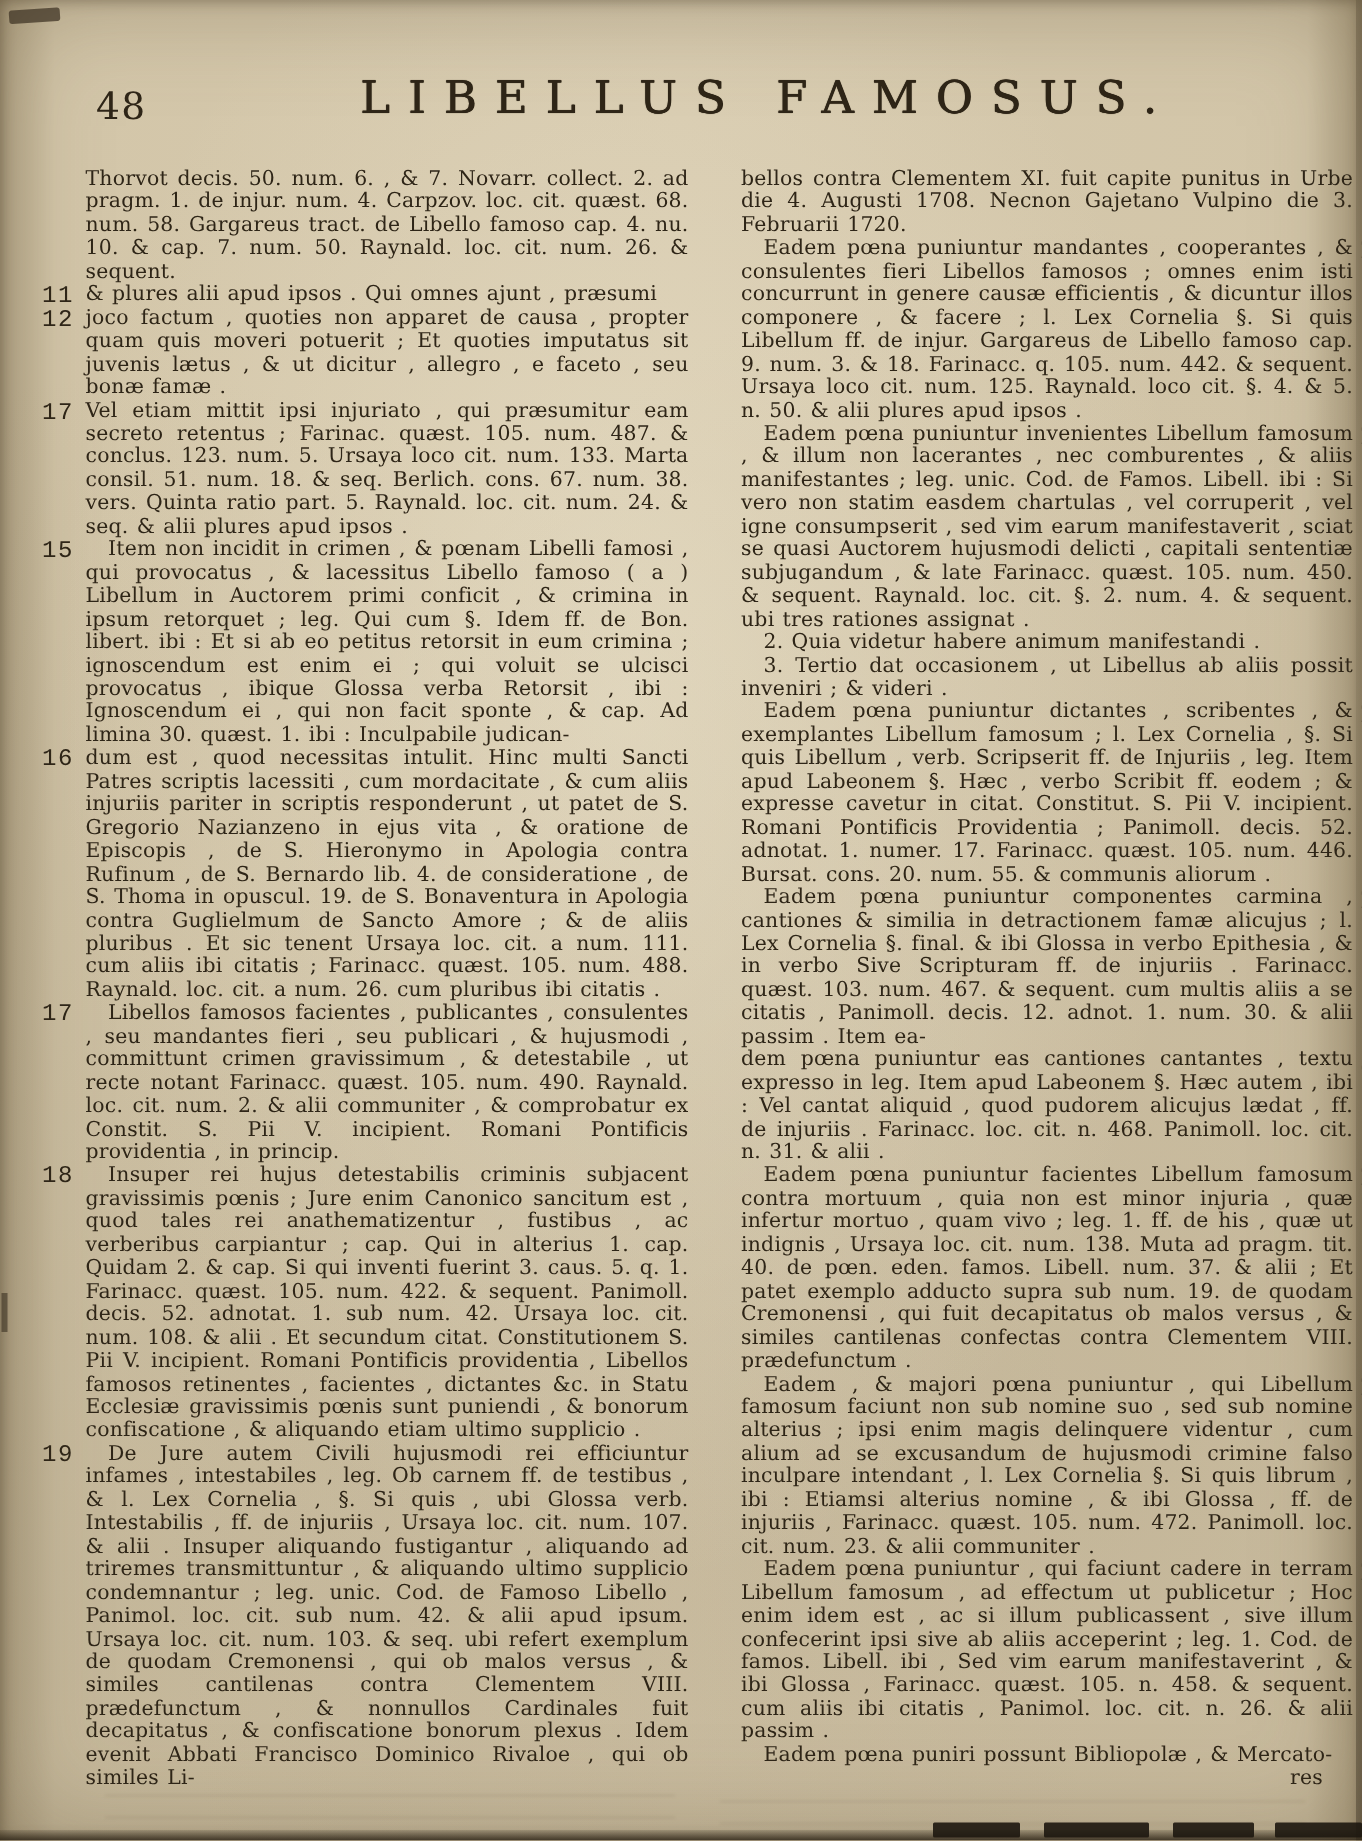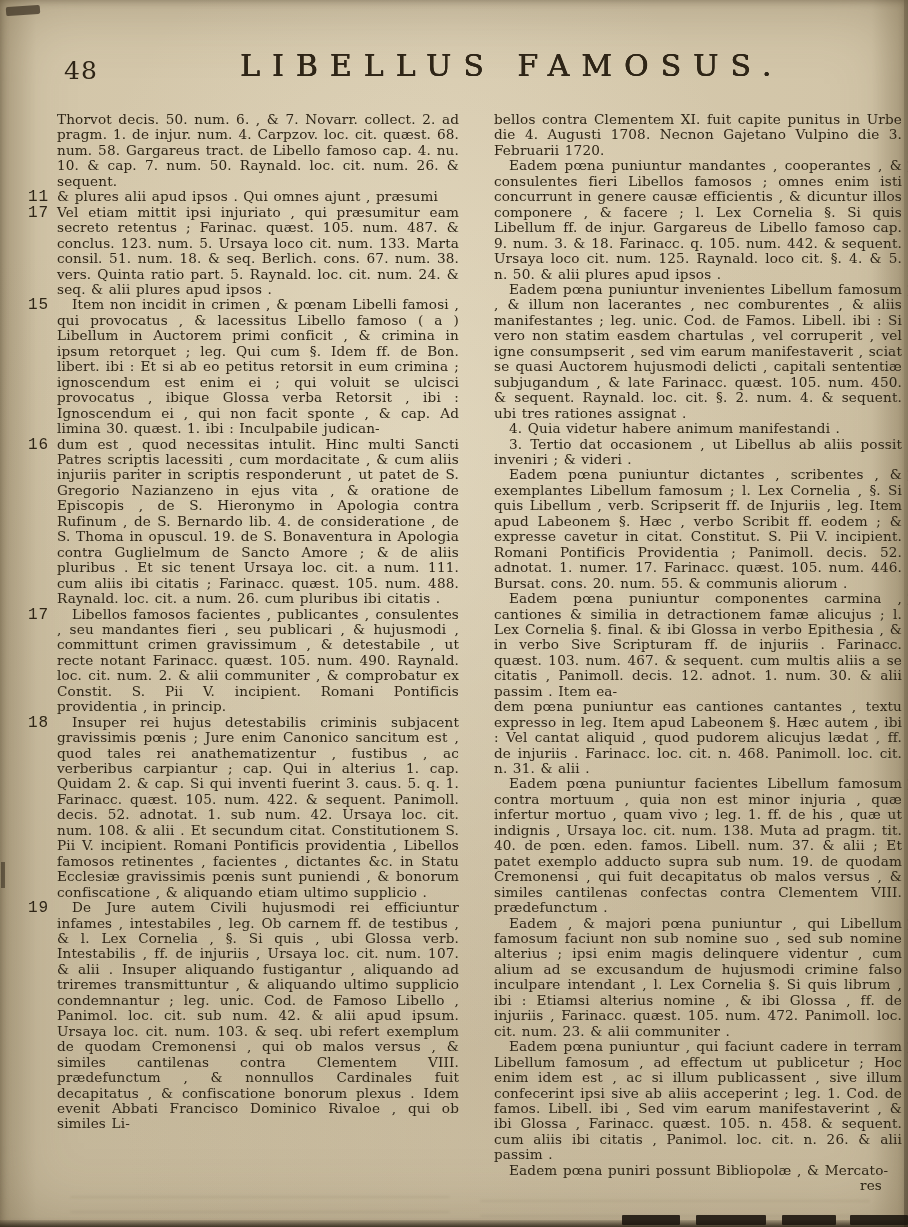--- a/index.html
+++ b/index.html
@@ -50,33 +50,34 @@
 <body>
 
 <div class="vignette"></div>
 
 <div class="pageno">48</div>
 <div class="running-title">LIBELLUS FAMOSUS.</div>
 
 <div class="col col-left">
   <div class="block"><span class="mnum"></span><span>Thorvot decis. 50. num. 6. , &amp; 7. Novarr. collect. 2. ad pragm. 1. de injur. num. 4. Carpzov. loc. cit. quæst. 68. num. 58. Gargareus tract. de Libello famoso cap. 4. nu. 10. &amp; cap. 7. num. 50. Raynald. loc. cit. num. 26. &amp; sequent.</span></div>
   <div class="block"><span class="mnum">11</span><span>&amp; plures alii apud ipsos . Qui omnes ajunt , præsumi</span></div>
+  <div class="block"><span class="mnum">12</span><span>joco factum , quoties non apparet de causa , propter quam quis moveri potuerit ; Et quoties imputatus sit juvenis lætus , &amp; ut dicitur , allegro , e faceto , seu bonæ famæ .</span></div>
   <div class="block"><span class="mnum">17</span><span>Vel etiam mittit ipsi injuriato , qui præsumitur eam secreto retentus ; Farinac. quæst. 105. num. 487. &amp; conclus. 123. num. 5. Ursaya loco cit. num. 133. Marta consil. 51. num. 18. &amp; seq. Berlich. cons. 67. num. 38. vers. Quinta ratio part. 5. Raynald. loc. cit. num. 24. &amp; seq. &amp; alii plures apud ipsos .</span></div>
   <div class="block indent"><span class="mnum">15</span><span>Item non incidit in crimen , &amp; pœnam Libelli famosi , qui provocatus , &amp; lacessitus Libello famoso ( a ) Libellum in Auctorem primi conficit , &amp; crimina in ipsum retorquet ; leg. Qui cum §. Idem ff. de Bon. libert. ibi : Et si ab eo petitus retorsit in eum crimina ; ignoscendum est enim ei ; qui voluit se ulcisci provocatus , ibique Glossa verba Retorsit , ibi : Ignoscendum ei , qui non facit sponte , &amp; cap. Ad limina 30. quæst. 1. ibi : Inculpabile judican-</span></div>
   <div class="block"><span class="mnum">16</span><span>dum est , quod necessitas intulit. Hinc multi Sancti Patres scriptis lacessiti , cum mordacitate , &amp; cum aliis injuriis pariter in scriptis responderunt , ut patet de S. Gregorio Nazianzeno in ejus vita , &amp; oratione de Episcopis , de S. Hieronymo in Apologia contra Rufinum , de S. Bernardo lib. 4. de consideratione , de S. Thoma in opuscul. 19. de S. Bonaventura in Apologia contra Guglielmum de Sancto Amore ; &amp; de aliis pluribus . Et sic tenent Ursaya loc. cit. a num. 111. cum aliis ibi citatis ; Farinacc. quæst. 105. num. 488. Raynald. loc. cit. a num. 26. cum pluribus ibi citatis .</span></div>
   <div class="block indent"><span class="mnum">17</span><span>Libellos famosos facientes , publicantes , consulentes , seu mandantes fieri , seu publicari , &amp; hujusmodi , committunt crimen gravissimum , &amp; detestabile , ut recte notant Farinacc. quæst. 105. num. 490. Raynald. loc. cit. num. 2. &amp; alii communiter , &amp; comprobatur ex Constit. S. Pii V. incipient. Romani Pontificis providentia , in princip.</span></div>
   <div class="block indent"><span class="mnum">18</span><span>Insuper rei hujus detestabilis criminis subjacent gravissimis pœnis ; Jure enim Canonico sancitum est , quod tales rei anathematizentur , fustibus , ac verberibus carpiantur ; cap. Qui in alterius 1. cap. Quidam 2. &amp; cap. Si qui inventi fuerint 3. caus. 5. q. 1. Farinacc. quæst. 105. num. 422. &amp; sequent. Panimoll. decis. 52. adnotat. 1. sub num. 42. Ursaya loc. cit. num. 108. &amp; alii . Et secundum citat. Constitutionem S. Pii V. incipient. Romani Pontificis providentia , Libellos famosos retinentes , facientes , dictantes &amp;c. in Statu Ecclesiæ gravissimis pœnis sunt puniendi , &amp; bonorum confiscatione , &amp; aliquando etiam ultimo supplicio .</span></div>
   <div class="block indent"><span class="mnum">19</span><span>De Jure autem Civili hujusmodi rei efficiuntur infames , intestabiles , leg. Ob carnem ff. de testibus , &amp; l. Lex Cornelia , §. Si quis , ubi Glossa verb. Intestabilis , ff. de injuriis , Ursaya loc. cit. num. 107. &amp; alii . Insuper aliquando fustigantur , aliquando ad triremes transmittuntur , &amp; aliquando ultimo supplicio condemnantur ; leg. unic. Cod. de Famoso Libello , Panimol. loc. cit. sub num. 42. &amp; alii apud ipsum. Ursaya loc. cit. num. 103. &amp; seq. ubi refert exemplum de quodam Cremonensi , qui ob malos versus , &amp; similes cantilenas contra Clementem VIII. prædefunctum , &amp; nonnullos Cardinales fuit decapitatus , &amp; confiscatione bonorum plexus . Idem evenit Abbati Francisco Dominico Rivaloe , qui ob similes Li-</span></div>
 </div>
 
 <div class="col col-right">
   <div class="block"><span class="mnum"></span><span>bellos contra Clementem XI. fuit capite punitus in Urbe die 4. Augusti 1708. Necnon Gajetano Vulpino die 3. Februarii 1720.</span></div>
   <div class="block indent"><span class="mnum">20</span><span>Eadem pœna puniuntur mandantes , cooperantes , &amp; consulentes fieri Libellos famosos ; omnes enim isti concurrunt in genere causæ efficientis , &amp; dicuntur illos componere , &amp; facere ; l. Lex Cornelia §. Si quis Libellum ff. de injur. Gargareus de Libello famoso cap. 9. num. 3. &amp; 18. Farinacc. q. 105. num. 442. &amp; sequent. Ursaya loco cit. num. 125. Raynald. loco cit. §. 4. &amp; 5. n. 50. &amp; alii plures apud ipsos .</span></div>
   <div class="block indent"><span class="mnum">21</span><span>Eadem pœna puniuntur invenientes Libellum famosum , &amp; illum non lacerantes , nec comburentes , &amp; aliis manifestantes ; leg. unic. Cod. de Famos. Libell. ibi : Si vero non statim easdem chartulas , vel corruperit , vel igne consumpserit , sed vim earum manifestaverit , sciat se quasi Auctorem hujusmodi delicti , capitali sententiæ subjugandum , &amp; late Farinacc. quæst. 105. num. 450. &amp; sequent. Raynald. loc. cit. §. 2. num. 4. &amp; sequent. ubi tres rationes assignat .</span></div>
-  <div class="block indent"><span class="mnum"></span><span>4. Quia videtur habere animum manifestandi .</span></div>
+  <div class="block indent"><span class="mnum"></span><span>2. Quia videtur habere animum manifestandi .</span></div>
   <div class="block indent"><span class="mnum"></span><span>3. Tertio dat occasionem , ut Libellus ab aliis possit inveniri ; &amp; videri .</span></div>
   <div class="block indent"><span class="mnum">22</span><span>Eadem pœna puniuntur dictantes , scribentes , &amp; exemplantes Libellum famosum ; l. Lex Cornelia , §. Si quis Libellum , verb. Scripserit ff. de Injuriis , leg. Item apud Labeonem §. Hæc , verbo Scribit ff. eodem ; &amp; expresse cavetur in citat. Constitut. S. Pii V. incipient. Romani Pontificis Providentia ; Panimoll. decis. 52. adnotat. 1. numer. 17. Farinacc. quæst. 105. num. 446. Bursat. cons. 20. num. 55. &amp; communis aliorum .</span></div>
   <div class="block indent"><span class="mnum">23</span><span>Eadem pœna puniuntur componentes carmina , cantiones &amp; similia in detractionem famæ alicujus ; l. Lex Cornelia §. final. &amp; ibi Glossa in verbo Epithesia , &amp; in verbo Sive Scripturam ff. de injuriis . Farinacc. quæst. 103. num. 467. &amp; sequent. cum multis aliis a se citatis , Panimoll. decis. 12. adnot. 1. num. 30. &amp; alii passim . Item ea-</span></div>
   <div class="block"><span class="mnum">30</span><span>dem pœna puniuntur eas cantiones cantantes , textu expresso in leg. Item apud Labeonem §. Hæc autem , ibi : Vel cantat aliquid , quod pudorem alicujus lædat , ff. de injuriis . Farinacc. loc. cit. n. 468. Panimoll. loc. cit. n. 31. &amp; alii .</span></div>
   <div class="block indent"><span class="mnum">25</span><span>Eadem pœna puniuntur facientes Libellum famosum contra mortuum , quia non est minor injuria , quæ infertur mortuo , quam vivo ; leg. 1. ff. de his , quæ ut indignis , Ursaya loc. cit. num. 138. Muta ad pragm. tit. 40. de pœn. eden. famos. Libell. num. 37. &amp; alii ; Et patet exemplo adducto supra sub num. 19. de quodam Cremonensi , qui fuit decapitatus ob malos versus , &amp; similes cantilenas confectas contra Clementem VIII. prædefunctum .</span></div>
   <div class="block indent"><span class="mnum">26</span><span>Eadem , &amp; majori pœna puniuntur , qui Libellum famosum faciunt non sub nomine suo , sed sub nomine alterius ; ipsi enim magis delinquere videntur , cum alium ad se excusandum de hujusmodi crimine falso inculpare intendant , l. Lex Cornelia §. Si quis librum , ibi : Etiamsi alterius nomine , &amp; ibi Glossa , ff. de injuriis , Farinacc. quæst. 105. num. 472. Panimoll. loc. cit. num. 23. &amp; alii communiter .</span></div>
   <div class="block indent"><span class="mnum">27</span><span>Eadem pœna puniuntur , qui faciunt cadere in terram Libellum famosum , ad effectum ut publicetur ; Hoc enim idem est , ac si illum publicassent , sive illum confecerint ipsi sive ab aliis acceperint ; leg. 1. Cod. de famos. Libell. ibi , Sed vim earum manifestaverint , &amp; ibi Glossa , Farinacc. quæst. 105. n. 458. &amp; sequent. cum aliis ibi citatis , Panimol. loc. cit. n. 26. &amp; alii passim .</span></div>
   <div class="block indent"><span class="mnum">18</span><span>Eadem pœna puniri possunt Bibliopolæ , &amp; Mercato-</span></div>
   <div class="catchword">res</div>
 </div>

